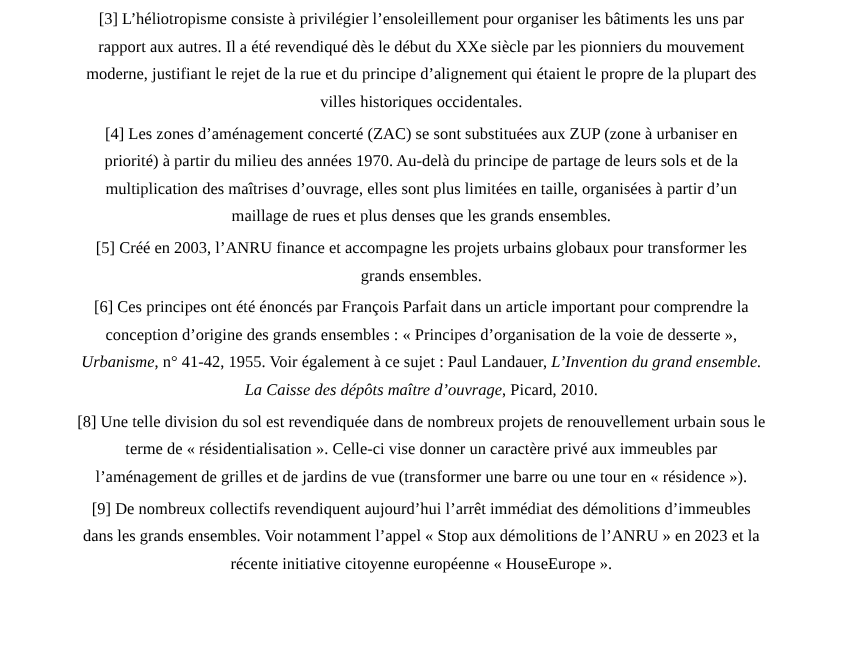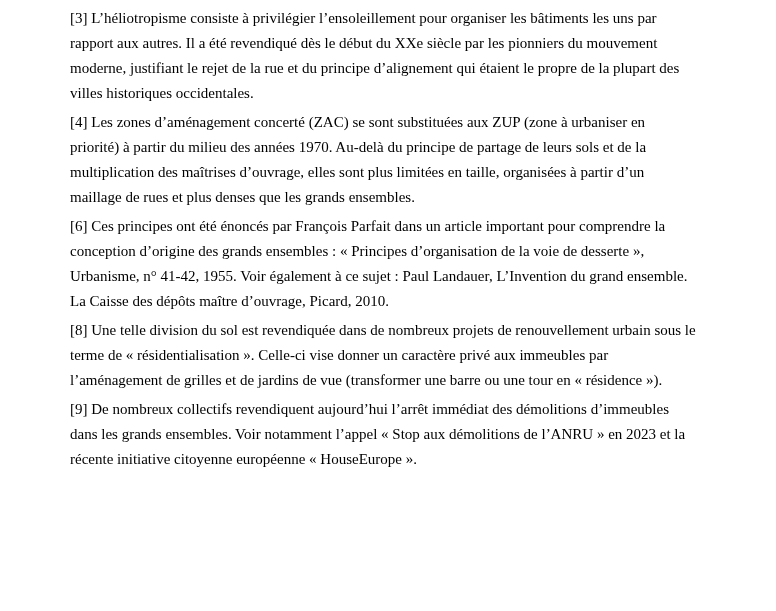--- a/index.html
+++ b/index.html
@@ -16,27 +16,29 @@
       line-height: 25px;
       color: #000000;
     }
     .doc {
       padding: 6px 64px 0 70px;
       box-sizing: border-box;
       width: 776px;
     }
     .doc p {
       margin: 0 16px 4px 0;
-      text-align: left;
+      text-align: center;
     }
     .italic {
+      font-style: italic;
     }
   </style>
 </head>
 <body>
 
 <div class="doc" id="doc">
     <p><span>[3] </span><span>L’héliotropisme consiste à privilégier l’ensoleillement pour organiser les bâtiments les uns par rapport aux autres. Il a été revendiqué dès le début du XXe siècle par les pionniers du mouvement moderne, justifiant le rejet de la rue et du principe d’alignement qui étaient le propre de la plupart des villes historiques occidentales.</span></p>
     <p><span>[4] </span><span>Les zones d’aménagement concerté (ZAC) se sont substituées aux ZUP (zone à urbaniser en priorité) à partir du milieu des années 1970. Au-delà du principe de partage de leurs sols et de la multiplication des maîtrises d’ouvrage, elles sont plus limitées en taille, organisées à partir d’un maillage de rues et plus denses que les grands ensembles.</span></p>
+    <p><span>[5] </span><span>Créé en 2003, l’ANRU finance et accompagne les projets urbains globaux pour transformer les grands ensembles.</span></p>
     <p><span>[6] </span><span>Ces principes ont été énoncés par François Parfait dans un article important pour comprendre la conception d’origine des grands ensembles : « Principes d’organisation de la voie de desserte », </span><span class="italic">Urbanisme</span><span>, n° 41-42, 1955. Voir également à ce sujet : Paul Landauer, </span><span class="italic">L’Invention du grand ensemble. La Caisse des dépôts maître d’ouvrage</span><span>, Picard, 2010.</span></p>
     <p><span>[8] </span><span>Une telle division du sol est revendiquée dans de nombreux projets de renouvellement urbain sous le terme de « résidentialisation ». Celle-ci vise donner un caractère privé aux immeubles par l’aménagement de grilles et de jardins de vue (transformer une barre ou une tour en « résidence »).</span></p>
     <p><span>[9] </span><span>De nombreux collectifs revendiquent aujourd’hui l’arrêt immédiat des démolitions d’immeubles dans les grands ensembles. Voir notamment l’appel « Stop aux démolitions de l’ANRU » en 2023 et la récente initiative citoyenne européenne « HouseEurope ».</span></p>
   </div>
 
 </body></html>

